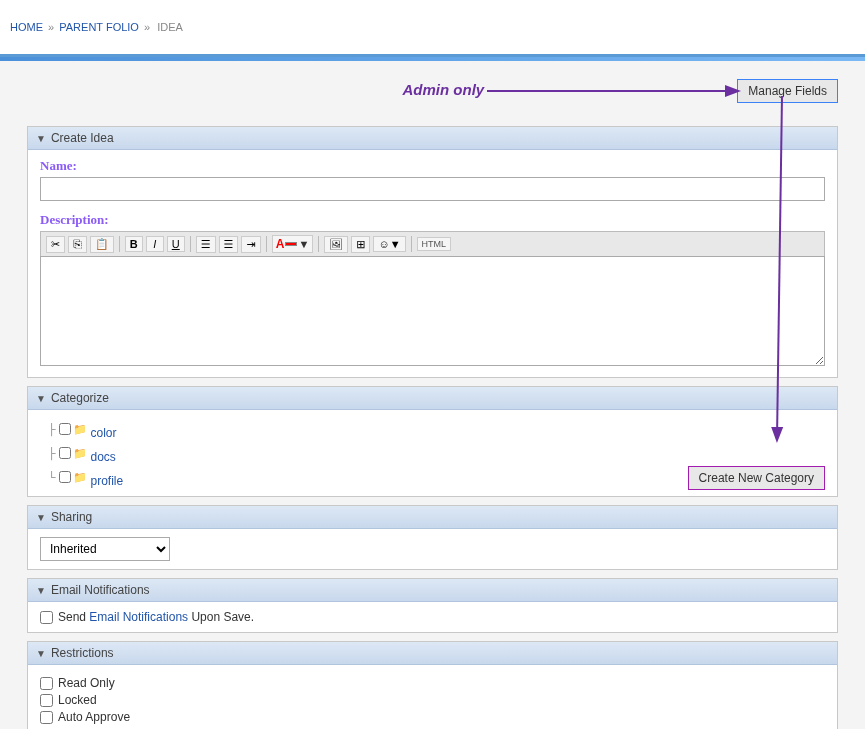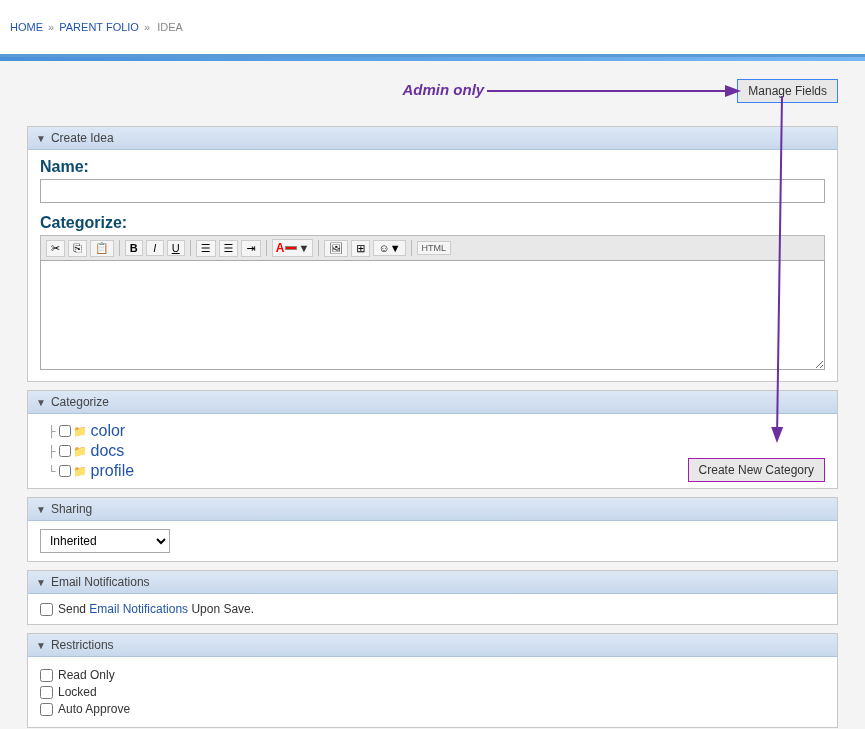--- a/index.html
+++ b/index.html
@@ -84,24 +84,25 @@
       margin-right: 5px;
       color: #555;
       font-size: 10px;
     }
     .section-body {
       padding: 8px 12px;
     }
 
     
     .field-label {
-      font-size: 16px;
+      font-size: 13px;
       font-weight: bold;
       margin-bottom: 3px;
-      color: #0c4a6e;
+      color: #8b5cf6;
+      font-family: Liberation Serif, serif;
     }
     .name-input {
       width: 100%;
       height: 24px;
       border: 1px solid #aaa;
       padding: 2px 4px;
       font-size: 12px;
       resize: none;
     }
 
@@ -177,23 +178,24 @@
     .tree-checkbox {
       margin-right: 3px;
       width: 12px;
       height: 12px;
     }
     .tree-folder-icon {
       margin-right: 3px;
       font-size: 11px;
     }
     .tree-label {
-      font-size: 16px;
+      font-size: 12px;
       color: #2255aa;
       cursor: pointer;
+      margin-top: 8px;
     }
     .create-category-btn {
       background: #e8e8e8;
       border: 1px solid #a21caf;
       padding: 4px 10px;
       font-size: 12px;
       cursor: pointer;
       color: #333;
       align-self: flex-end;
     }
@@ -292,21 +294,21 @@
 
   <div class="section">
     <div class="section-header">
       <span class="arrow-icon">▼</span>
       <span>Create Idea</span>
     </div>
     <div class="section-body">
       <div class="field-label">Name:</div>
       <textarea class="name-input" rows="1" style=""></textarea>
 
-      <div class="field-label" style="margin-top:8px;">Categorize:</div>
+      <div class="field-label" style="margin-top:8px;">Description:</div>
 
       
       <div class="rte-toolbar">
         <button class="rte-btn">✂</button>
         <button class="rte-btn">⎘</button>
         <button class="rte-btn">📋</button>
         <div class="rte-separator"></div>
         <button class="rte-btn bold">B</button>
         <button class="rte-btn italic">I</button>
         <button class="rte-btn underline">U</button>

